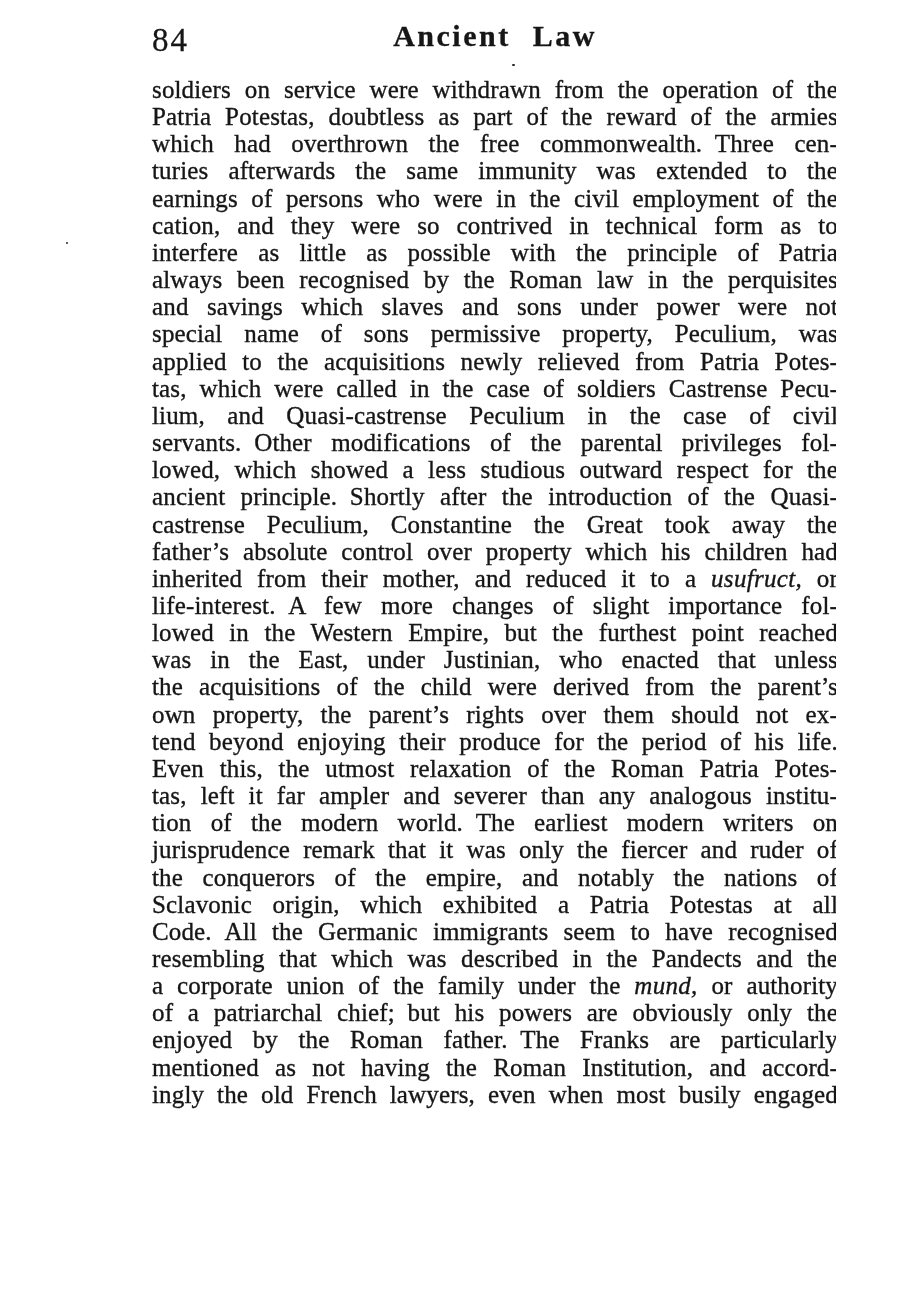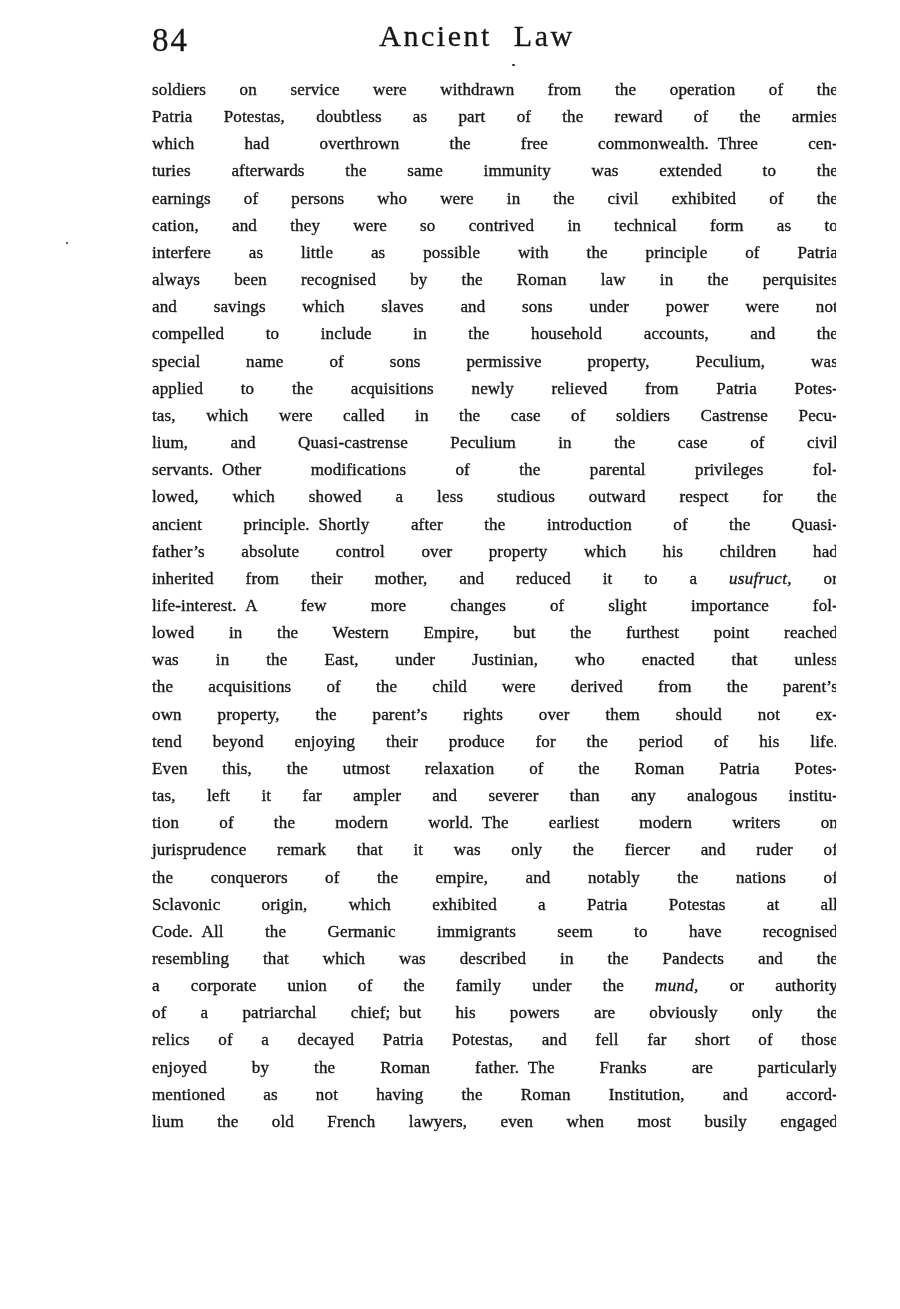--- a/index.html
+++ b/index.html
@@ -24,40 +24,40 @@
     position:absolute;
     left:152px;
     top:22px;
     font-size:33px;
     line-height:1.1;
     letter-spacing:2px;
     -webkit-text-stroke:0.3px var(--ink);
   }
   .running-title{
     position:absolute;
-    left:477px;
+    left:495px;
     top:18px;
     transform:translateX(-50%);
     margin:0;
     font-size:30px;
-    font-weight:normal;
+    font-weight:bold;
     line-height:1.2;
     letter-spacing:2.5px;
     word-spacing:12px;
     white-space:nowrap;
     -webkit-text-stroke:0.3px var(--ink);
   }
   .page-body{
     position:absolute;
     left:152px;
     top:76px;
     width:686px;
   }
   .line{
-    font-size:17px;
+    font-size:25px;
     line-height:27.15px;
     letter-spacing:0.15px;
     text-align:justify;
     text-align-last:justify;
     -webkit-text-stroke:0.35px var(--ink);
     white-space:normal;
   }
   .line i{
     letter-spacing:0.3px;
   }
@@ -74,55 +74,54 @@
   <header>
     <span class="page-number">84</span>
     <h1 class="running-title">Ancient Law</h1>
   </header>
 
   <main class="page-body">
       <div class="line">soldiers on service were withdrawn from the operation of the</div>
       <div class="line">Patria Potestas, doubtless as part of the reward of the armies</div>
       <div class="line">which had overthrown the free commonwealth. Three cen-</div>
       <div class="line">turies afterwards the same immunity was extended to the</div>
-      <div class="line">earnings of persons who were in the civil exhibited of the</div>
+      <div class="line">earnings of persons who were in the civil employment of the</div>
       <div class="line">cation, and they were so contrived in technical form as to</div>
       <div class="line">interfere as little as possible with the principle of Patria</div>
       <div class="line">always been recognised by the Roman law in the perquisites</div>
       <div class="line">and savings which slaves and sons under power were not</div>
-      <div class="line">compelled to include in the household accounts, and the</div>
       <div class="line">special name of sons permissive property, Peculium, was</div>
       <div class="line">applied to the acquisitions newly relieved from Patria Potes-</div>
       <div class="line">tas, which were called in the case of soldiers Castrense Pecu-</div>
       <div class="line">lium, and Quasi-castrense Peculium in the case of civil</div>
       <div class="line">servants. Other modifications of the parental privileges fol-</div>
       <div class="line">lowed, which showed a less studious outward respect for the</div>
       <div class="line">ancient principle. Shortly after the introduction of the Quasi-</div>
+      <div class="line">castrense Peculium, Constantine the Great took away the</div>
       <div class="line">father’s absolute control over property which his children had</div>
       <div class="line">inherited from their mother, and reduced it to a <i>usufruct,</i> or</div>
       <div class="line">life-interest. A few more changes of slight importance fol-</div>
       <div class="line">lowed in the Western Empire, but the furthest point reached</div>
       <div class="line">was in the East, under Justinian, who enacted that unless</div>
       <div class="line">the acquisitions of the child were derived from the parent’s</div>
       <div class="line">own property, the parent’s rights over them should not ex-</div>
       <div class="line">tend beyond enjoying their produce for the period of his life.</div>
       <div class="line">Even this, the utmost relaxation of the Roman Patria Potes-</div>
       <div class="line">tas, left it far ampler and severer than any analogous institu-</div>
       <div class="line">tion of the modern world. The earliest modern writers on</div>
       <div class="line">jurisprudence remark that it was only the fiercer and ruder of</div>
       <div class="line">the conquerors of the empire, and notably the nations of</div>
       <div class="line">Sclavonic origin, which exhibited a Patria Potestas at all</div>
       <div class="line">Code. All the Germanic immigrants seem to have recognised</div>
       <div class="line">resembling that which was described in the Pandects and the</div>
       <div class="line">a corporate union of the family under the <i>mund,</i> or authority</div>
       <div class="line">of a patriarchal chief; but his powers are obviously only the</div>
-      <div class="line">relics of a decayed Patria Potestas, and fell far short of those</div>
       <div class="line">enjoyed by the Roman father. The Franks are particularly</div>
       <div class="line">mentioned as not having the Roman Institution, and accord-</div>
-      <div class="line">lium the old French lawyers, even when most busily engaged</div>
+      <div class="line">ingly the old French lawyers, even when most busily engaged</div>
     </main>
 
   <div class="speck" style="left:66px;  top:242px;  width:2px; height:2px;"></div>
   <div class="speck" style="left:512px; top:64px;  width:3px; height:2px;"></div>
   <div class="speck" style="left:890px; top:206px; width:2px; height:2px;"></div>
   <div class="speck" style="left:856px; top:226px; width:2px; height:2px;"></div>
   <div class="speck" style="left:878px; top:646px; width:2px; height:2px;"></div>
   <div class="speck" style="left:893px; top:650px; width:2px; height:2px;"></div>
   <div class="speck" style="left:889px; top:755px; width:2px; height:2px;"></div>
   <div class="speck" style="left:889px; top:772px; width:2px; height:3px;"></div>

